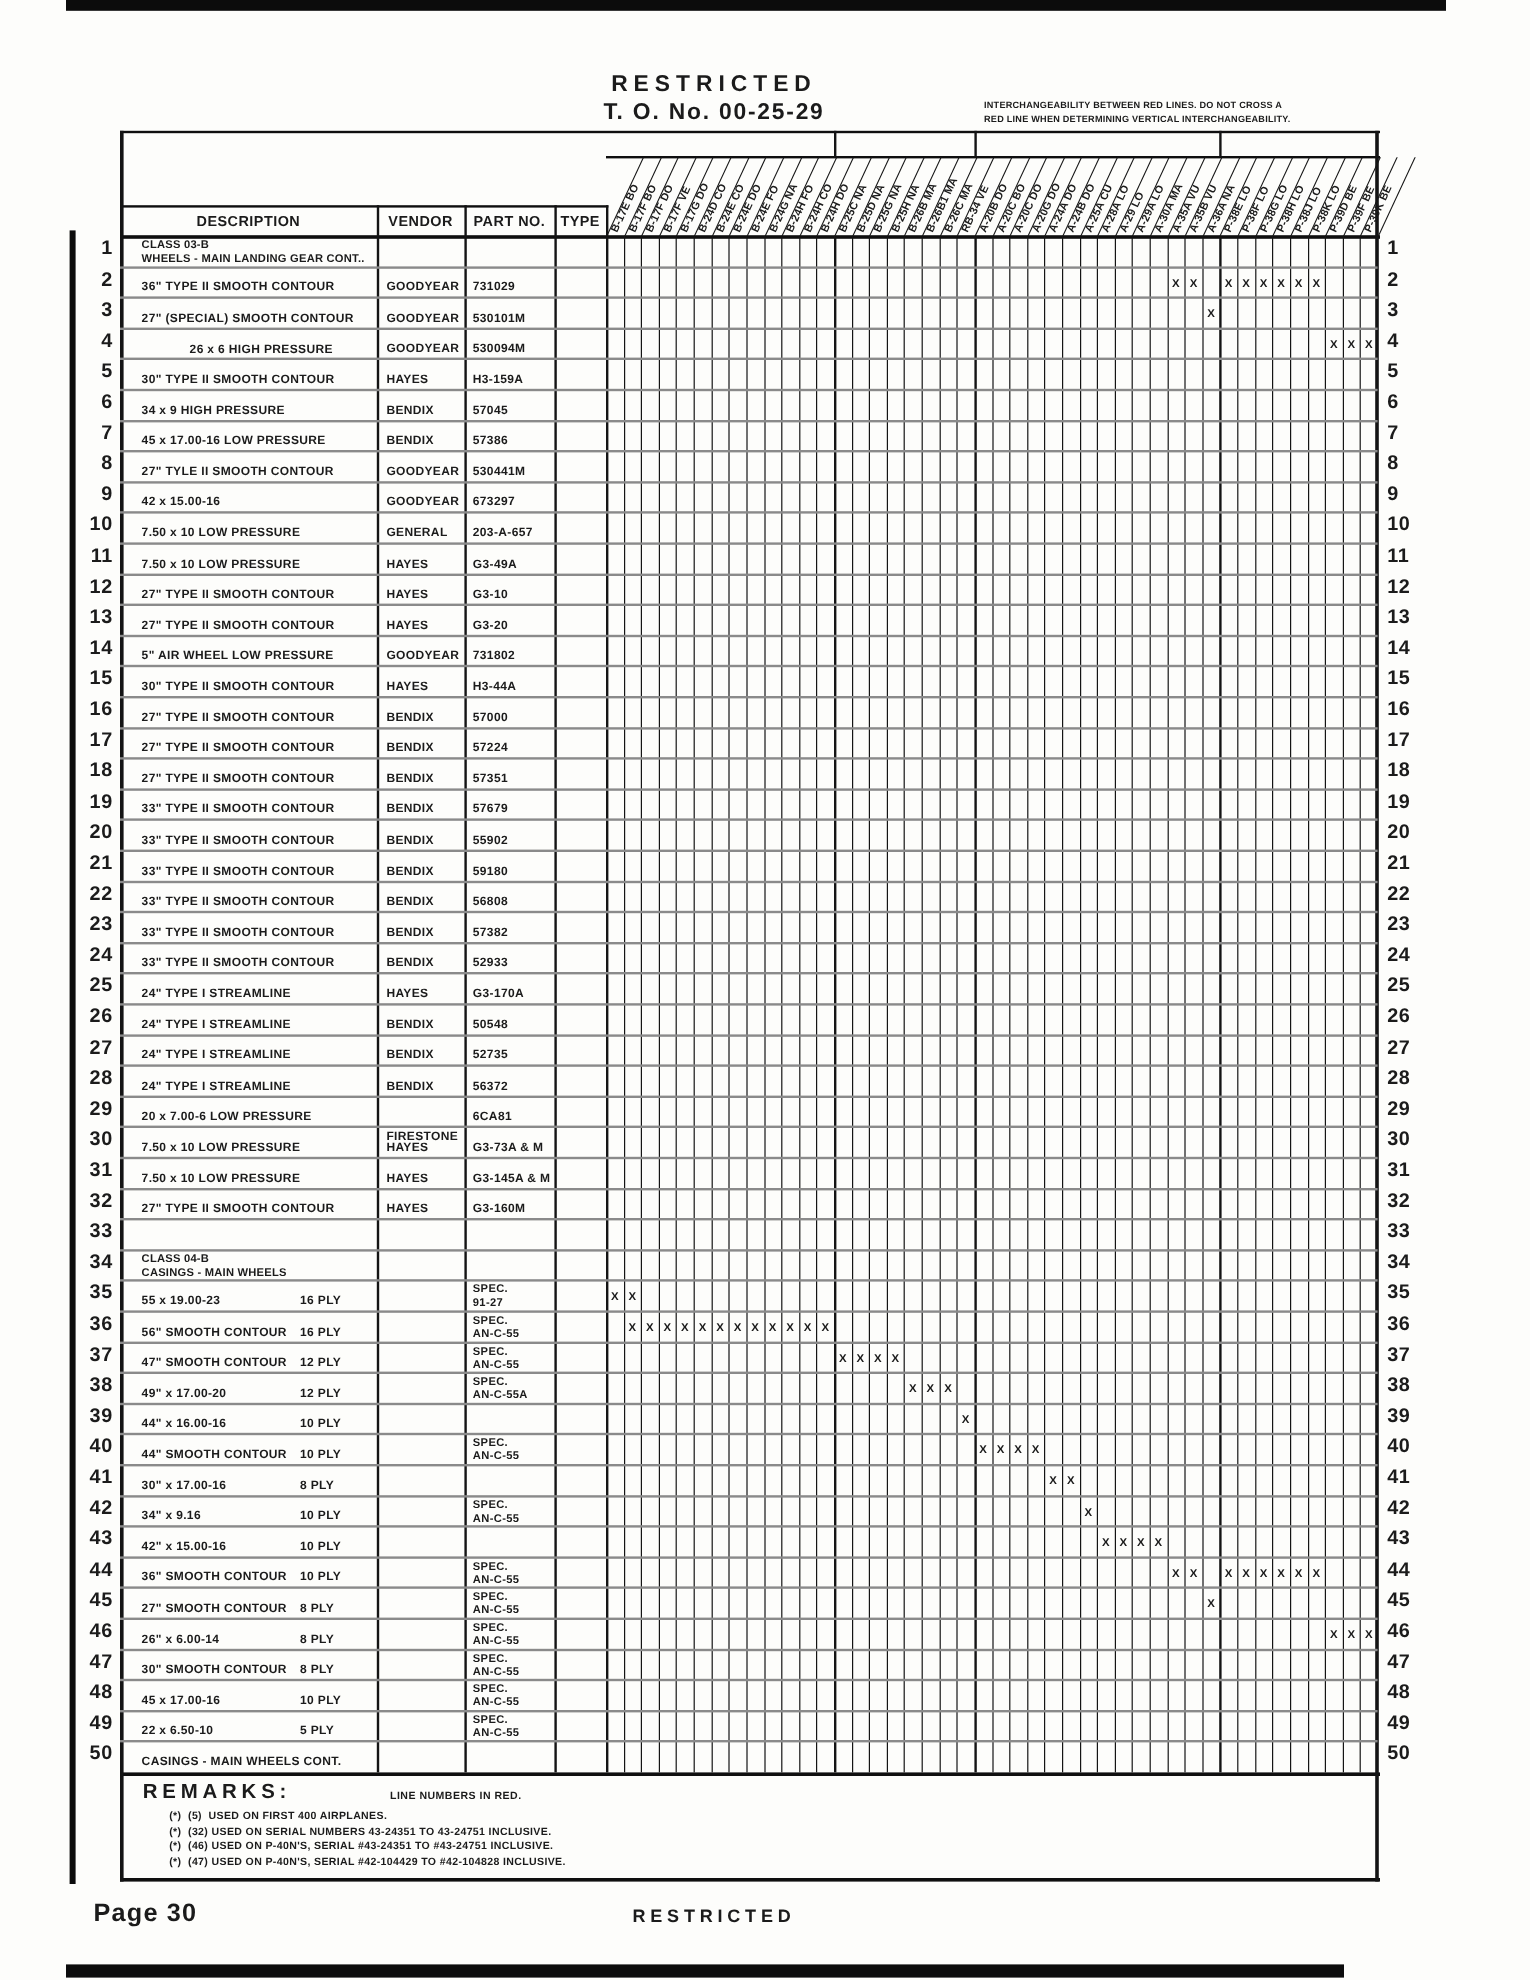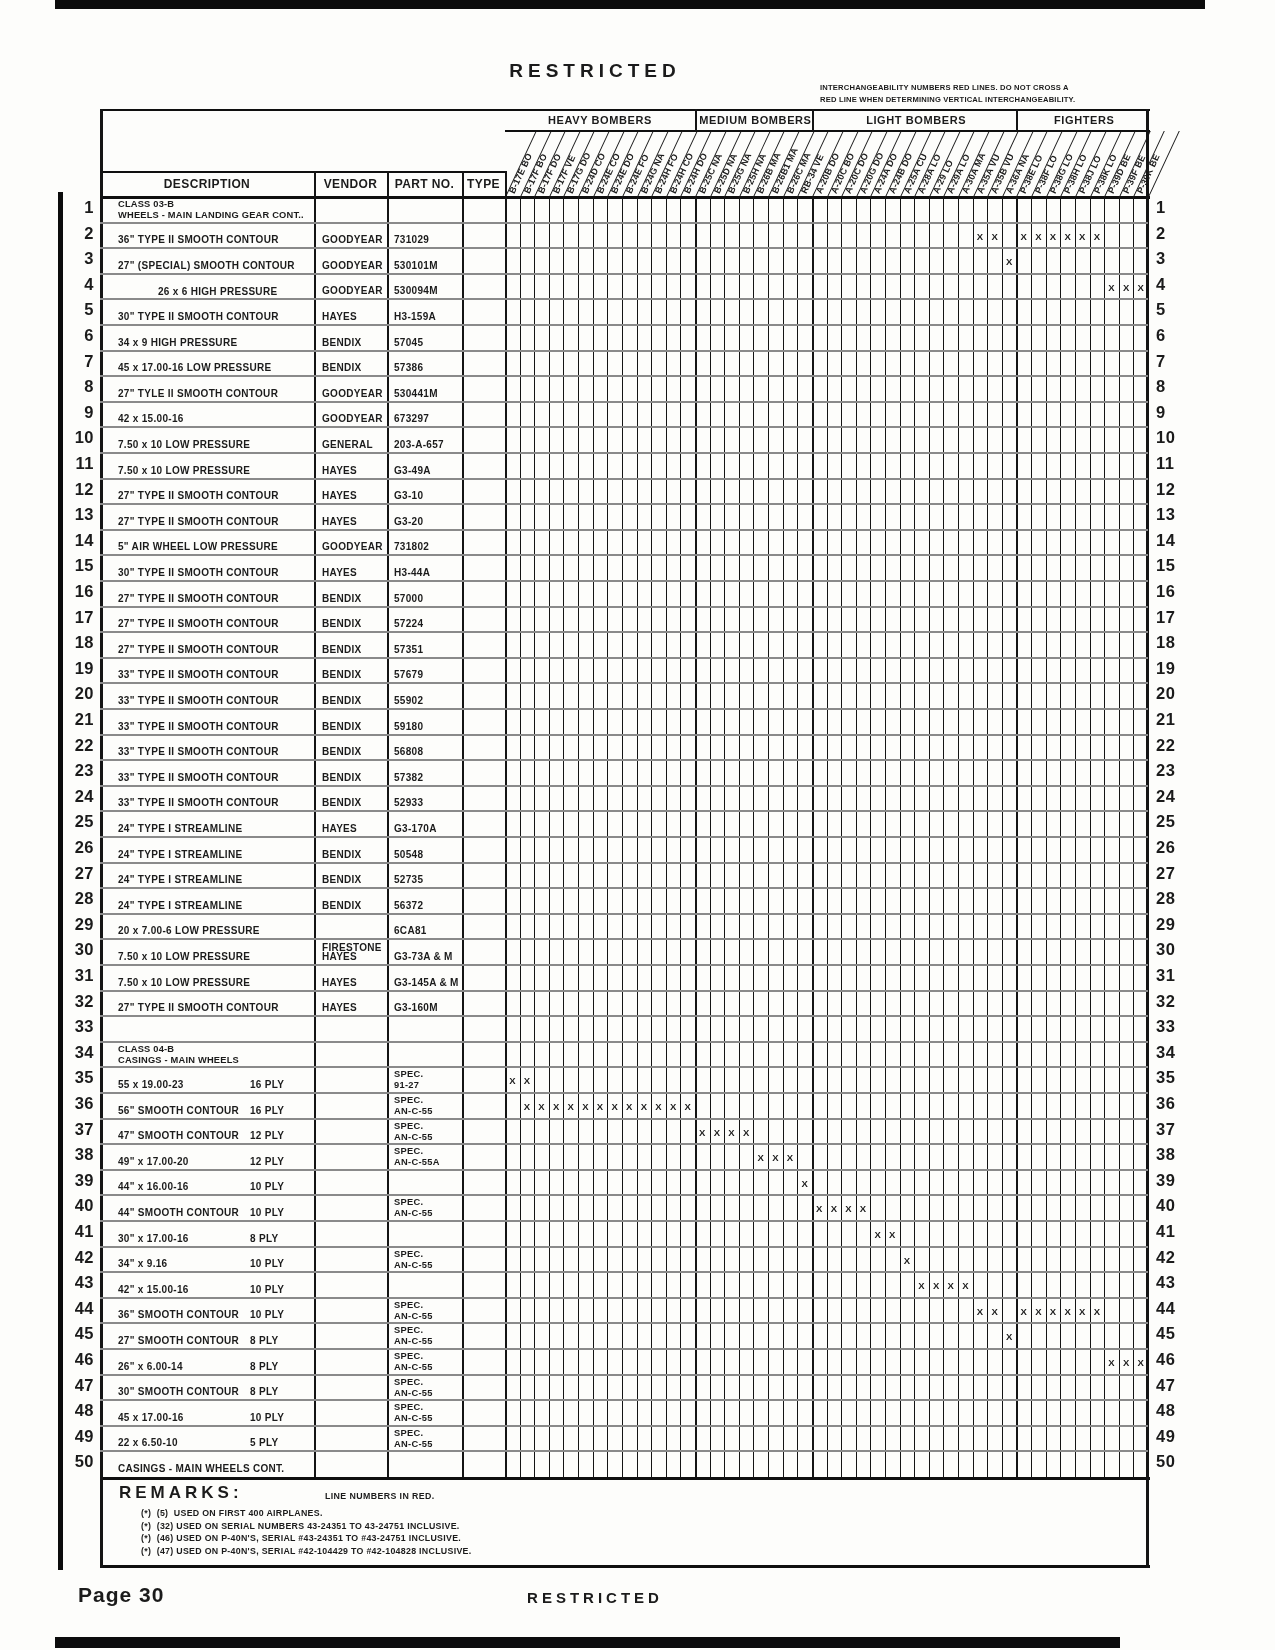--- a/index.html
+++ b/index.html
@@ -32,41 +32,36 @@
 </head>
 <body>
 
 <div class="page">
 
   <div class="abs scanbar" style="left:55px;top:0;width:1150px;height:9px;"></div>
   <div class="abs scanbar" style="left:55px;top:1637px;width:1065px;height:11px;"></div>
   <div class="abs scanbar" style="left:58px;top:192px;width:5px;height:1378px;"></div>
 
   <div class="abs doc-title" style="left:380px;top:60px;width:430px;text-align:center;">RESTRICTED</div>
+  <div class="abs doc-subtitle" style="left:380px;top:83px;width:430px;text-align:center;">T. O. No. 00-25-29</div>
 
   <div class="abs note" style="left:820px;top:82px;">
-    <div>INTERCHANGEABILITY NUMBERS RED LINES. DO NOT CROSS A</div>
+    <div>INTERCHANGEABILITY BETWEEN RED LINES. DO NOT CROSS A</div>
     <div>RED LINE WHEN DETERMINING VERTICAL INTERCHANGEABILITY.</div>
   </div>
 
   <div class="abs hline" style="left:100px;top:109px;width:1050px;height:2px;"></div>
   <div class="abs hline" style="left:505px;top:130px;width:645px;height:2px;"></div>
   <div class="abs hline" style="left:100px;top:171px;width:407px;height:2px;"></div>
   <div class="abs hline" style="left:100px;top:196px;width:1050px;height:2.5px;"></div>
   <div class="abs hline" style="left:100px;top:1477px;width:1050px;height:3px;"></div>
   <div class="abs hline" style="left:100px;top:1565px;width:1050px;height:3px;"></div>
   <div class="abs vline" style="left:100px;top:109px;width:2.5px;height:1459px;"></div>
   <div class="abs vline" style="left:1146px;top:109px;width:2.5px;height:1459px;"></div>
 
-  <div id="group-band" class="abs" style="left:505px;top:109px;width:643px;height:22px;">
-      <div class="gph" style="position: absolute; left: 0px; top: 0px; width: 189.977px; height: 22px; border-left: 0px;">HEAVY BOMBERS</div>
-      <div class="gph" style="position: absolute; left: 189.977px; top: 0px; width: 116.909px; height: 22px; border-left: 2px solid rgb(20, 20, 20);">MEDIUM BOMBERS</div>
-      <div class="gph" style="position: absolute; left: 306.886px; top: 0px; width: 204.591px; height: 22px; border-left: 2px solid rgb(20, 20, 20);">LIGHT BOMBERS</div>
-      <div class="gph" style="position: absolute; left: 511.477px; top: 0px; width: 131.523px; height: 22px; border-left: 2px solid rgb(20, 20, 20);">FIGHTERS</div>
-    </div>
   <div id="colheads" class="abs" style="left:505px;top:131px;width:643px;height:66px;">
       <div class="skewcell" style="position: absolute; left: 0px; top: 0px; width: 14.6136px; height: 66px;"></div>
       <div class="collabel" style="position: absolute; left: 11px; bottom: 2px;">B-17E BO</div>
       <div class="skewcell" style="position: absolute; left: 14.6136px; top: 0px; width: 14.6136px; height: 66px;"></div>
       <div class="collabel" style="position: absolute; left: 25.6136px; bottom: 2px;">B-17F BO</div>
       <div class="skewcell" style="position: absolute; left: 29.2273px; top: 0px; width: 14.6136px; height: 66px;"></div>
       <div class="collabel" style="position: absolute; left: 40.2273px; bottom: 2px;">B-17F DO</div>
       <div class="skewcell" style="position: absolute; left: 43.8409px; top: 0px; width: 14.6136px; height: 66px;"></div>
       <div class="collabel" style="position: absolute; left: 54.8409px; bottom: 2px;">B-17F VE</div>
       <div class="skewcell" style="position: absolute; left: 58.4545px; top: 0px; width: 14.6136px; height: 66px;"></div>

